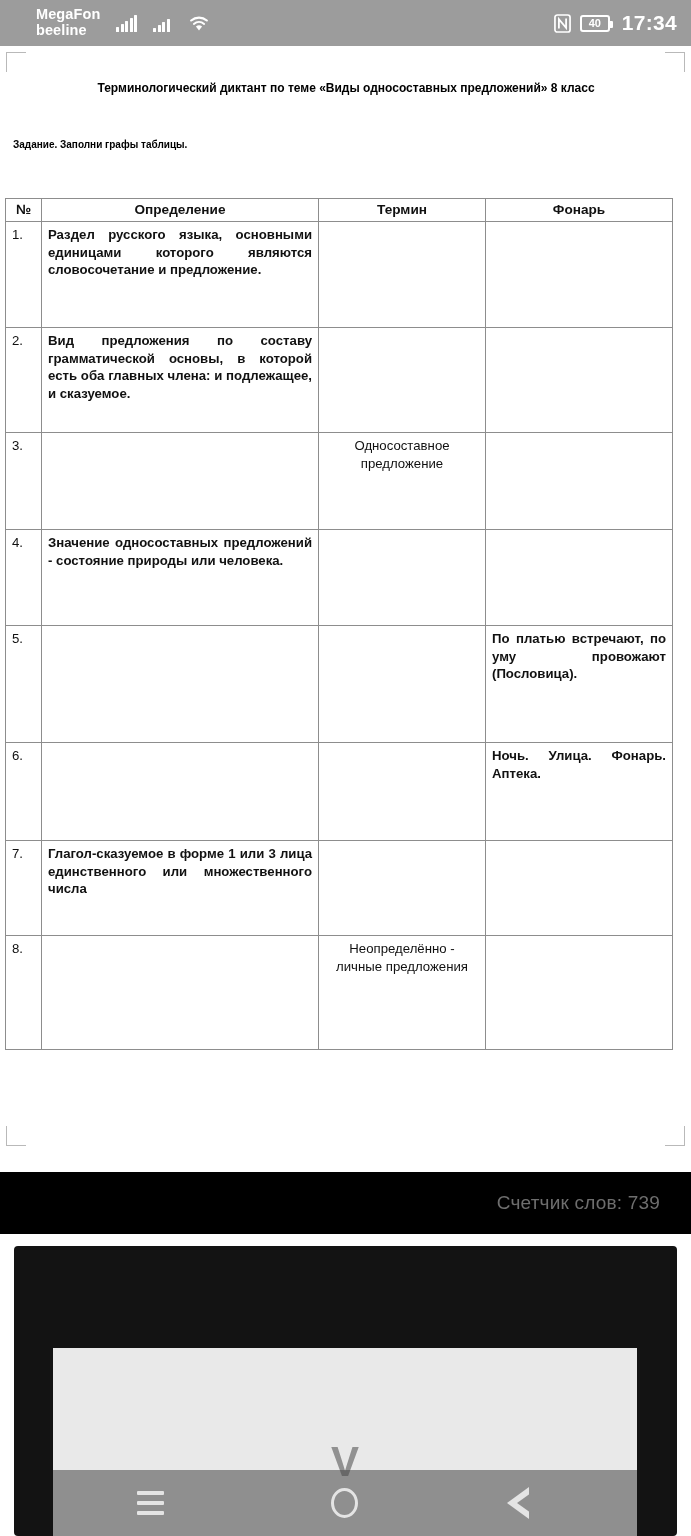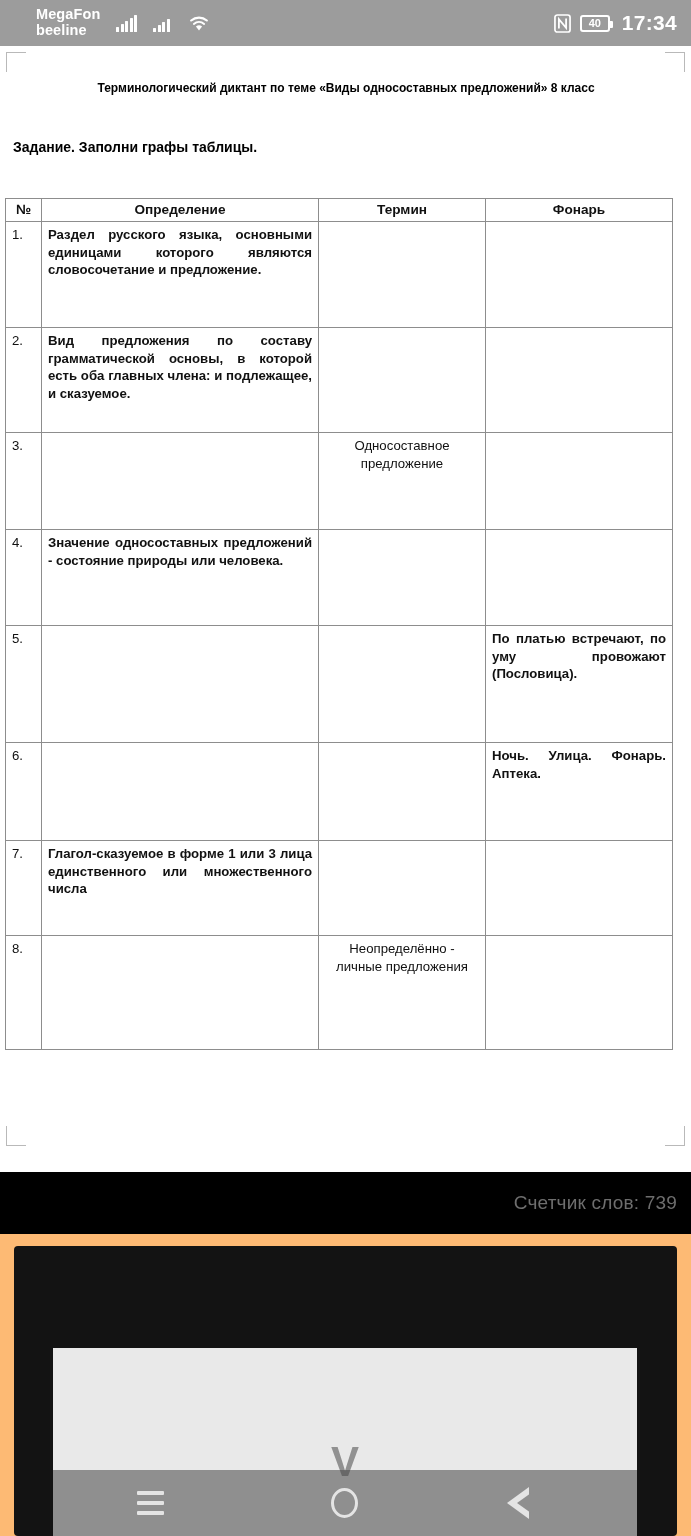--- a/index.html
+++ b/index.html
@@ -10,21 +10,21 @@
     height: 1536px;
     background: #000;
     font-family: "Liberation Sans", sans-serif;
   }
 
   #screen {
     position: relative;
     width: 691px;
     height: 1536px;
     overflow: hidden;
-    background: #fdba74;
+    background: #ffffff;
   }
 
   
   .status-bar {
     position: absolute;
     top: 0; left: 0;
     width: 691px;
     height: 46px;
     background: #9c9c9c;
     display: flex;
@@ -138,21 +138,21 @@
     text-align: center;
     font-size: 12px;
     font-weight: bold;
     color: #000;
     line-height: 1.55;
   }
 
   .doc-task {
     position: absolute;
     top: 93px; left: 13px;
-    font-size: 14px;
+    font-size: 10px;
     font-weight: bold;
     color: #000;
   }
 
   .fio-row {
     position: absolute;
     top: 126px; left: 272px;
     display: flex;
     align-items: baseline;
   }
@@ -222,21 +222,21 @@
   
   .counter-strip {
     position: absolute;
     top: 1172px; left: 0;
     width: 691px;
     height: 62px;
     background: #000;
     display: flex;
     align-items: center;
     justify-content: flex-end;
-    padding-right: 14px;
+    padding-right: 31px;
   }
   .counter-text {
     color: #6e6e6e;
     font-size: 19px;
     letter-spacing: 0.2px;
   }
 
   
   .panel {
     position: absolute;

